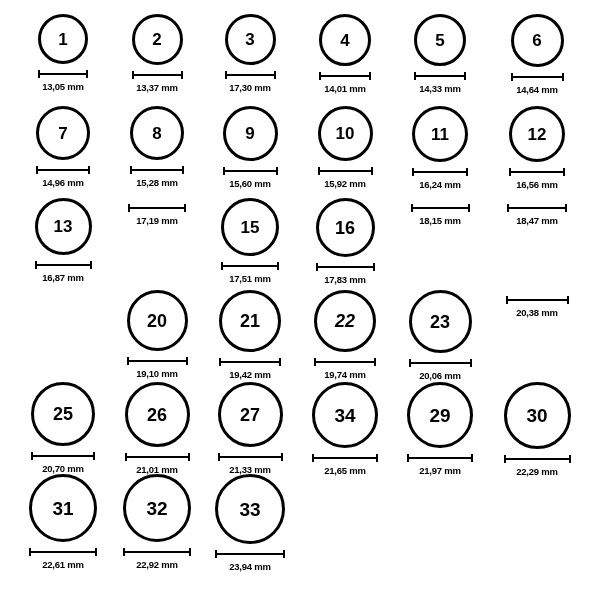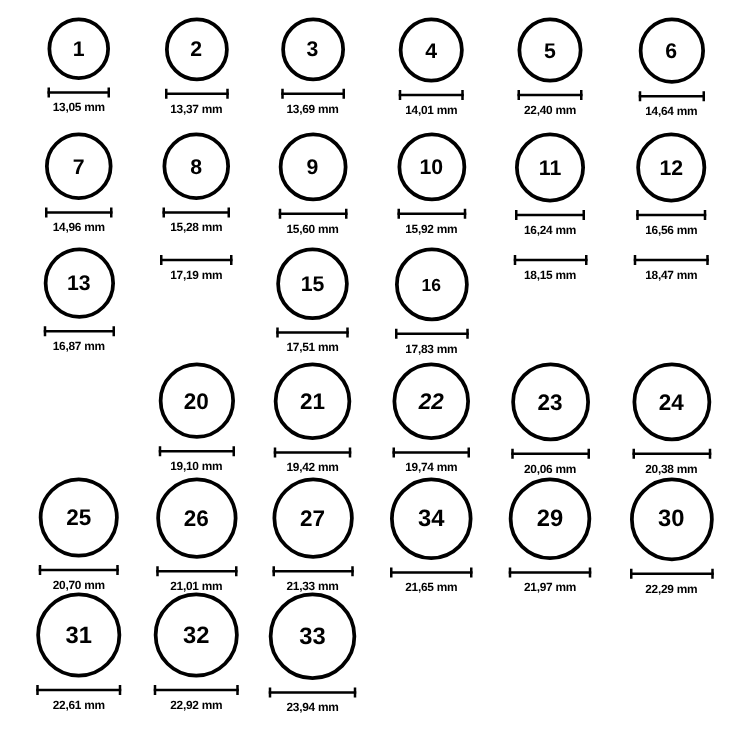--- a/index.html
+++ b/index.html
@@ -99,21 +99,21 @@
     </div>
     <div class="ring-cell" style="left: 208px; top: 14px; width: 84px;">
       <div class="ring-circle" style="width: 51px; height: 51px;">
         <span class="ring-label" style="font-size: 17px;">3</span>
       </div>
       <div class="measure" style="width: 51px;">
         <div class="bar"></div>
         <div class="cap left"></div>
         <div class="cap right"></div>
       </div>
-      <div class="mm-text">13,69 mm</div>
+      <div class="mm-text">17,30 mm</div>
     </div>
     <div class="ring-cell" style="left: 303px; top: 14px; width: 84px;">
       <div class="ring-circle" style="width: 52px; height: 52px;">
         <span class="ring-label" style="font-size: 17px;">4</span>
       </div>
       <div class="measure" style="width: 52px;">
         <div class="bar"></div>
         <div class="cap left"></div>
         <div class="cap right"></div>
       </div>
@@ -121,21 +121,21 @@
     </div>
     <div class="ring-cell" style="left: 398px; top: 14px; width: 84px;">
       <div class="ring-circle" style="width: 52px; height: 52px;">
         <span class="ring-label" style="font-size: 17px;">5</span>
       </div>
       <div class="measure" style="width: 52px;">
         <div class="bar"></div>
         <div class="cap left"></div>
         <div class="cap right"></div>
       </div>
-      <div class="mm-text">22,40 mm</div>
+      <div class="mm-text">14,33 mm</div>
     </div>
     <div class="ring-cell" style="left: 495px; top: 14px; width: 84px;">
       <div class="ring-circle" style="width: 53px; height: 53px;">
         <span class="ring-label" style="font-size: 17px;">6</span>
       </div>
       <div class="measure" style="width: 53px;">
         <div class="bar"></div>
         <div class="cap left"></div>
         <div class="cap right"></div>
       </div>
@@ -232,21 +232,21 @@
       </div>
       <div class="measure" style="width: 58px;">
         <div class="bar"></div>
         <div class="cap left"></div>
         <div class="cap right"></div>
       </div>
       <div class="mm-text">17,51 mm</div>
     </div>
     <div class="ring-cell" style="left: 303px; top: 198px; width: 84px;">
       <div class="ring-circle" style="width: 59px; height: 59px;">
-        <span class="ring-label" style="font-size: 14px;">16</span>
+        <span class="ring-label" style="font-size: 18px;">16</span>
       </div>
       <div class="measure" style="width: 59px;">
         <div class="bar"></div>
         <div class="cap left"></div>
         <div class="cap right"></div>
       </div>
       <div class="mm-text">17,83 mm</div>
     </div>
     <div class="ring-cell" style="left: 398px; top: 198px; width: 84px;">
       <div class="measure" style="width: 59px;">
@@ -302,23 +302,20 @@
         <span class="ring-label" style="font-size: 18px;">23</span>
       </div>
       <div class="measure" style="width: 63px;">
         <div class="bar"></div>
         <div class="cap left"></div>
         <div class="cap right"></div>
       </div>
       <div class="mm-text">20,06 mm</div>
     </div>
     <div class="ring-cell" style="left: 495px; top: 290px; width: 84px;">
-      <div class="ring-circle" style="width: 63px; height: 63px;">
-        <span class="ring-label" style="font-size: 18px;">24</span>
-      </div>
       <div class="measure" style="width: 63px;">
         <div class="bar"></div>
         <div class="cap left"></div>
         <div class="cap right"></div>
       </div>
       <div class="mm-text">20,38 mm</div>
     </div>
     <div class="ring-cell" style="left: 21px; top: 382px; width: 84px;">
       <div class="ring-circle" style="width: 64px; height: 64px;">
         <span class="ring-label" style="font-size: 18px;">25</span>

